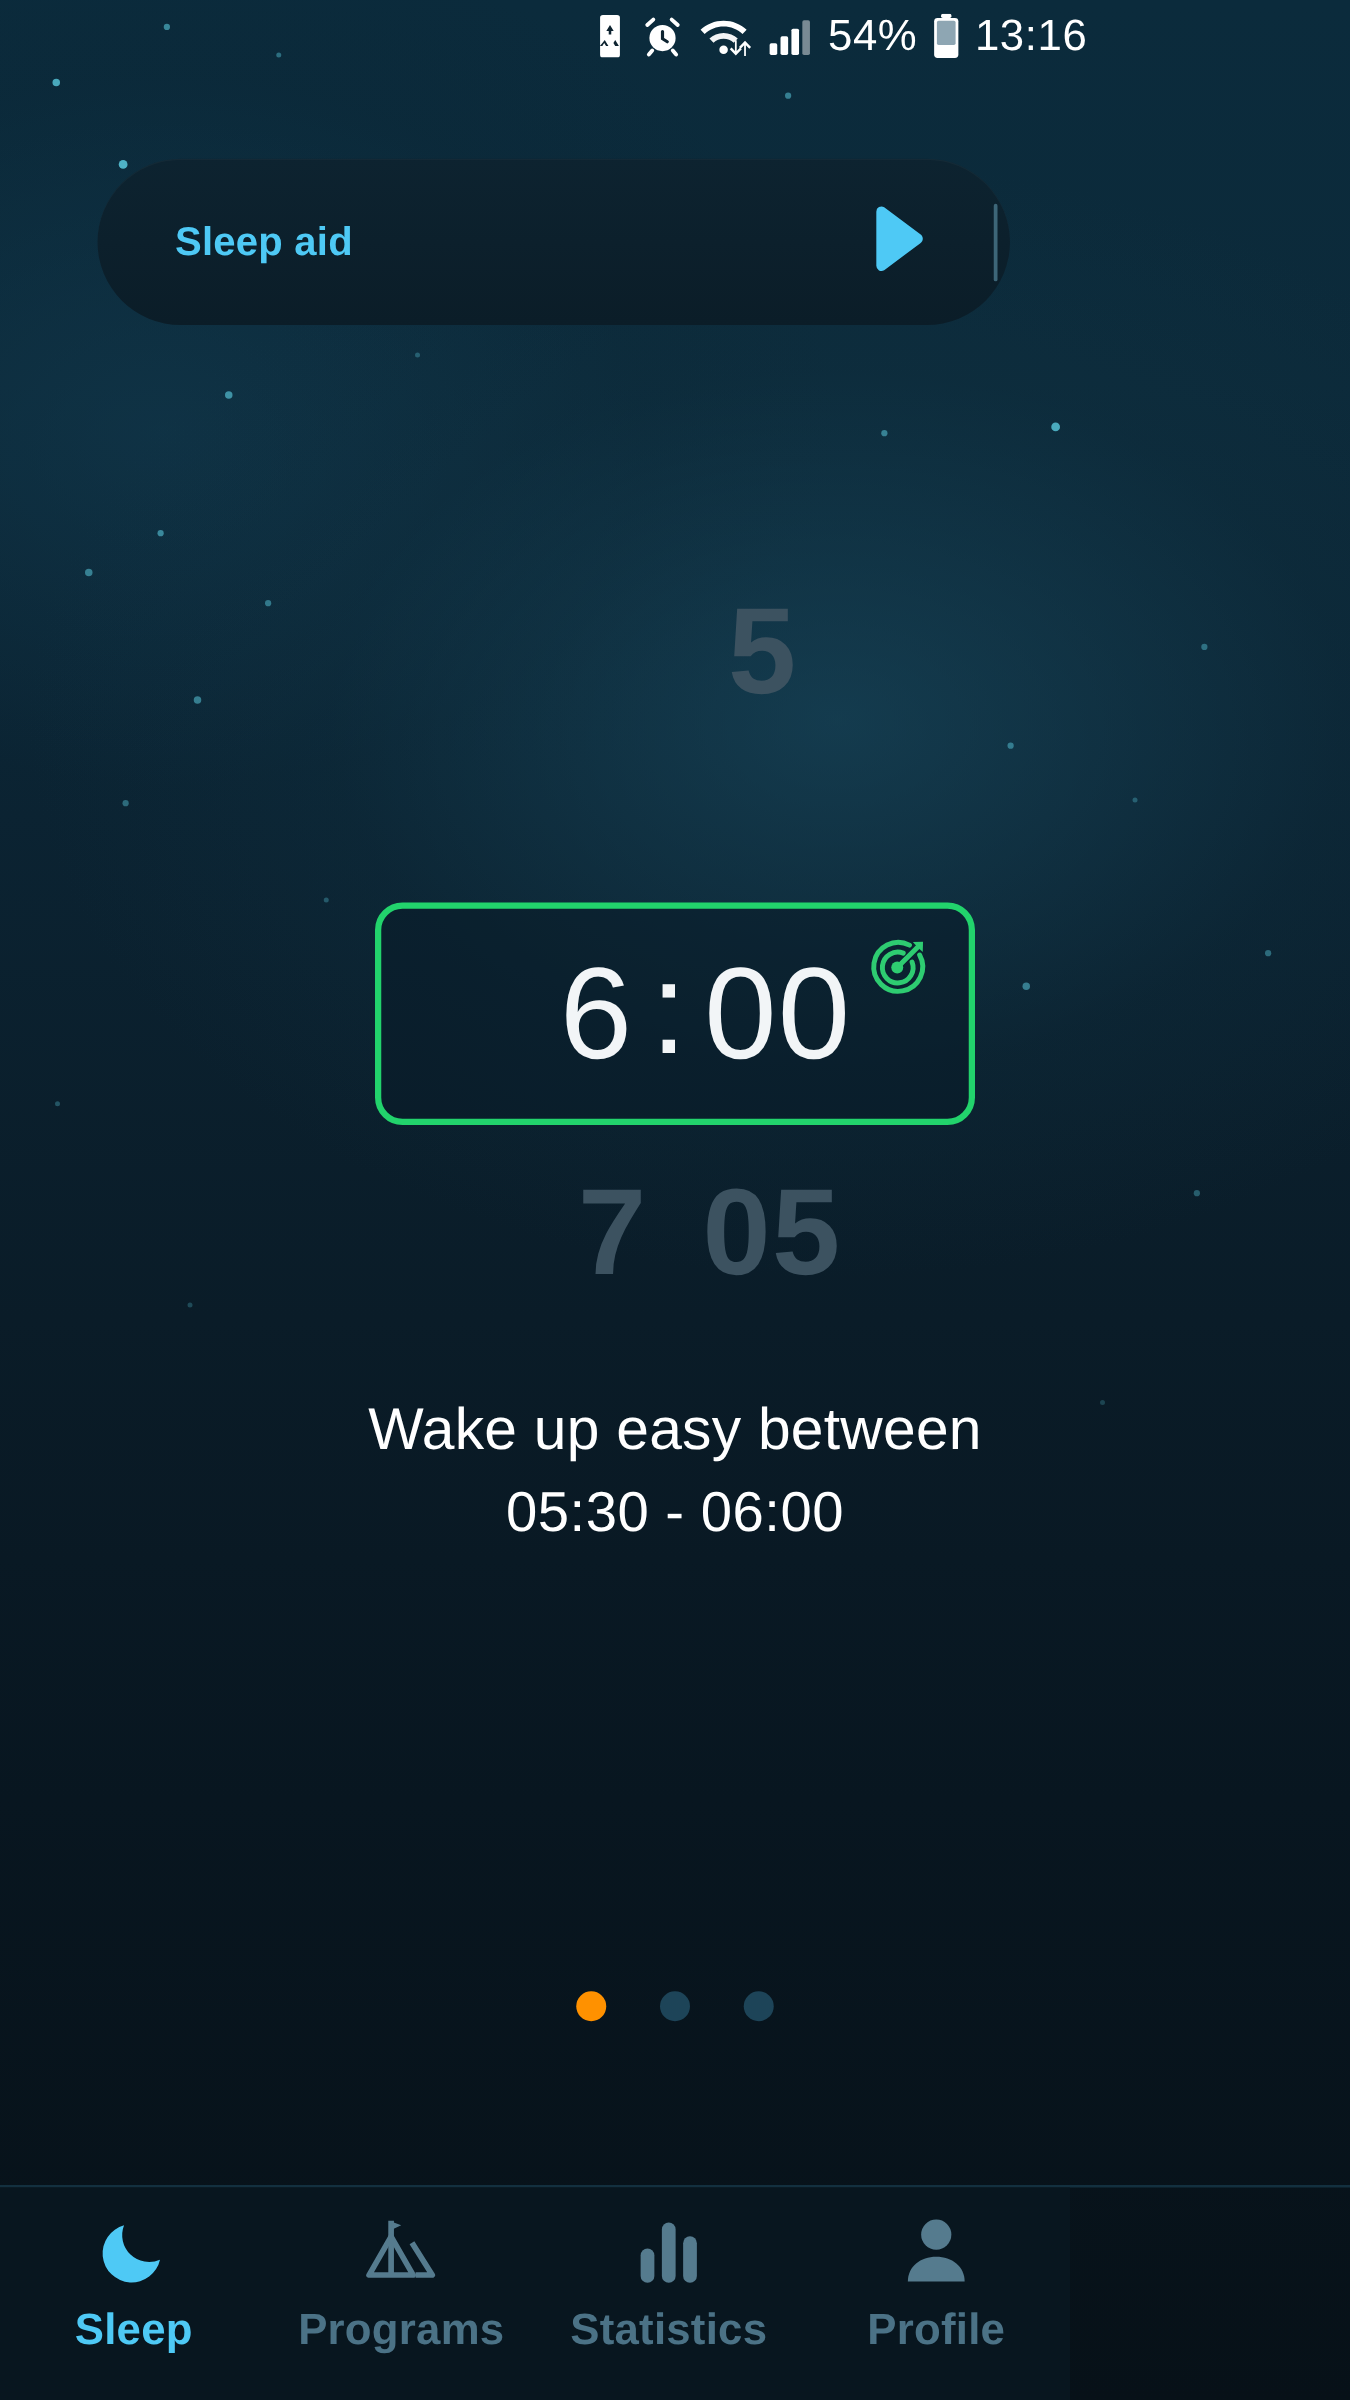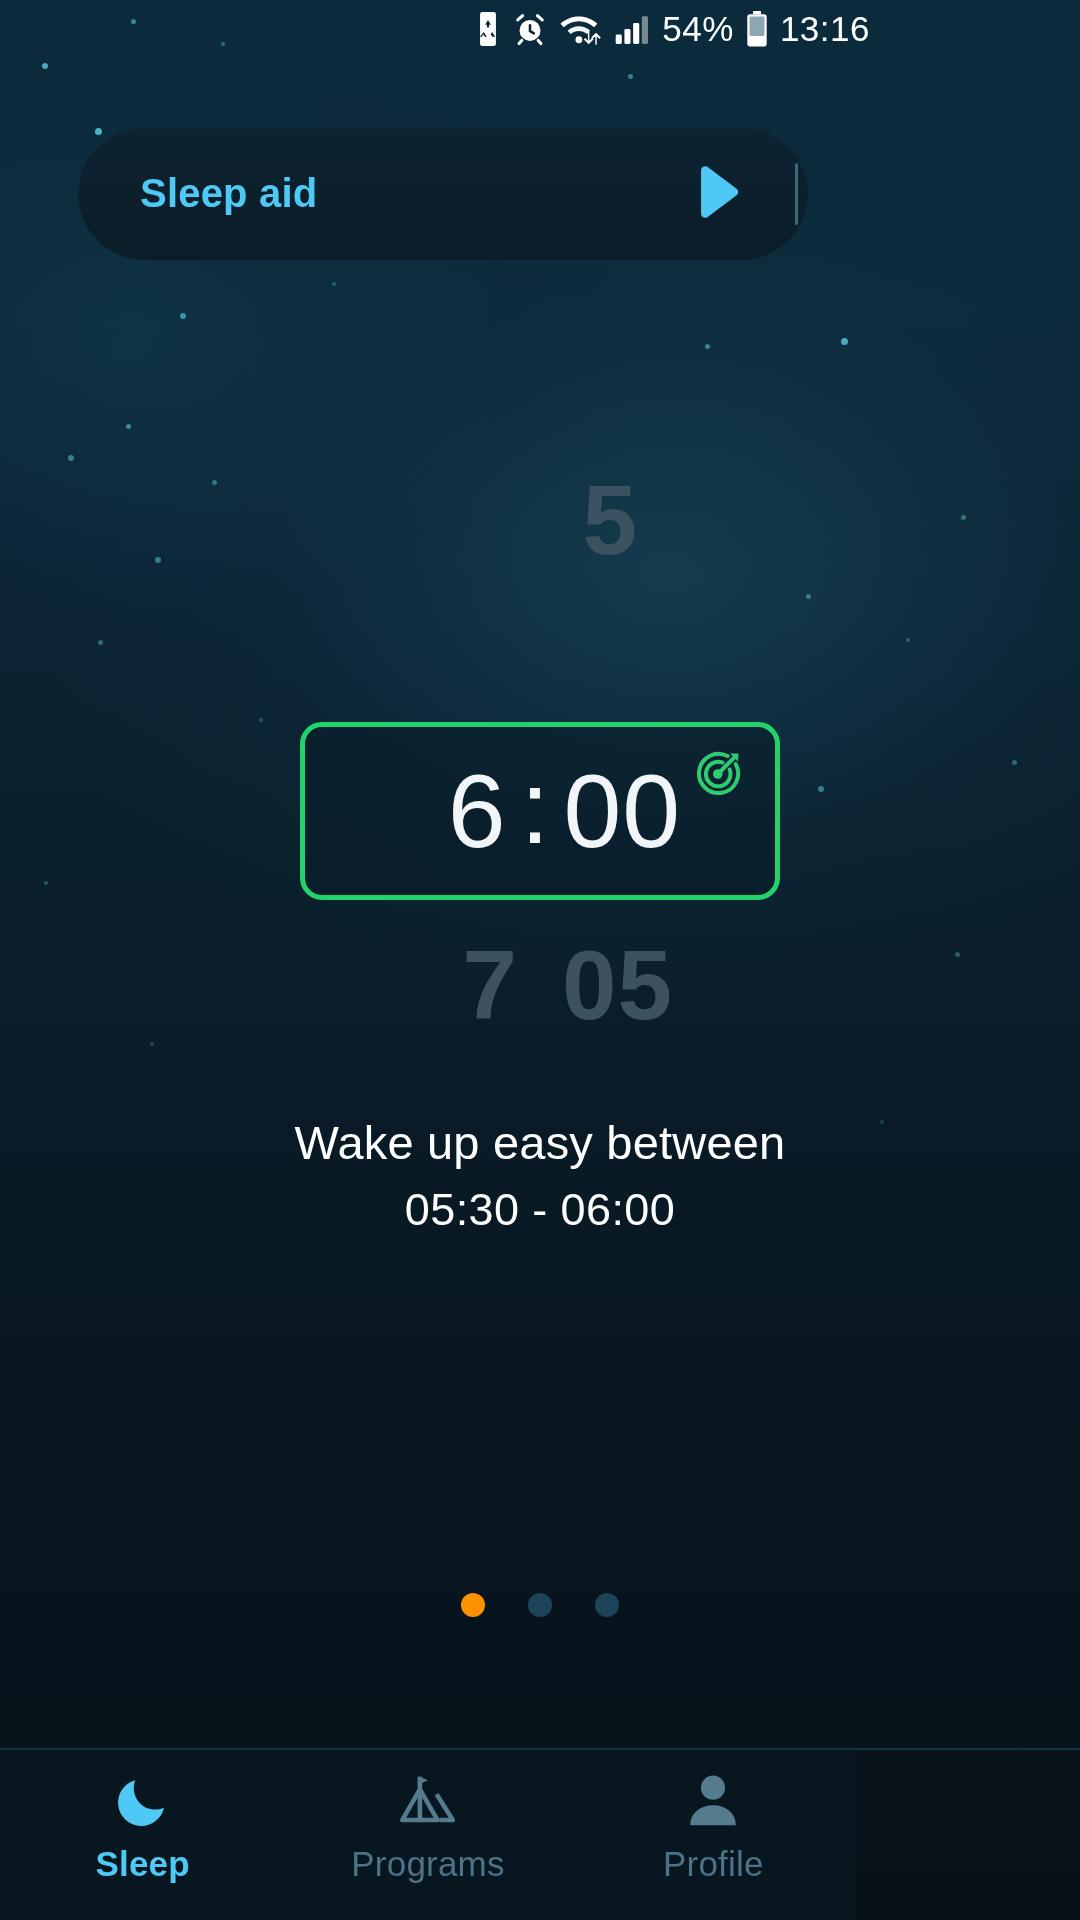--- a/index.html
+++ b/index.html
@@ -40,21 +40,21 @@
 
   
   #sleepaid{
     position:absolute; left:78px; top:127px; width:730px; height:133px;
     border-radius:67px;
     background:linear-gradient(180deg,#0d2330 0%, #0b1d28 100%);
     box-shadow:inset 0 1px 0 rgba(255,255,255,0.03);
     display:flex; align-items:center;
   }
   #sleepaid .label{
-    color:#4ec9f5; font-size:40px; font-weight:700; letter-spacing:0.2px;
+    color:#4ec9f5; font-size:32px; font-weight:700; letter-spacing:0.2px;
     margin-left:62px;
   }
   #sleepaid .divider{
     position:absolute; left:717px; top:36px; width:3px; height:62px;
     background:#3d6678; border-radius:2px;
   }
   #sleepaid .playbtn{
     position:absolute; right:48px; top:0; bottom:0;
     display:flex; align-items:center; justify-content:center;
     width:90px;
@@ -129,21 +129,21 @@
     position:absolute; left:0; top:1750px; width:856px; height:170px;
     background:#08161f;
     display:flex; align-items:flex-start; justify-content:space-around;
     padding-top:18px;
   }
   .navitem{
     width:216px; display:flex; flex-direction:column; align-items:center; gap:14px;
     cursor:pointer;
   }
   .navitem .nlabel{
-    font-size:35px; font-weight:400; color:#4b7286; letter-spacing:0.2px;
+    font-size:35px; font-weight:700; color:#4b7286; letter-spacing:0.2px;
   }
   .navitem.active .nlabel{ color:#4ec9f5; font-weight:700; }
   .navicon{ height:62px; display:flex; align-items:flex-end; justify-content:center; }
 </style>
 </head>
 <body>
 
 <div id="screen">
 
   <div class="starfield">
@@ -298,20 +298,30 @@
           <path d="M9.6 2.2v18"></path>
           <path d="M9.6 2.4l3.4 1.3-3.4 1.6z" fill="#557b8e" stroke="none"></path>
           <path d="M9.6 7.5 2.2 20.4h14.8L9.6 7.5z"></path>
           <path d="M16.6 9.6 23.4 20.4h-5.6"></path>
         </svg>
       </span>
       <span class="nlabel">Programs</span>
     </div>
 
 
+    <div class="navitem">
+      <span class="navicon">
+        <svg width="56" height="60" viewBox="0 0 22 24" fill="#557b8e">
+          <rect x="2" y="11.5" width="4.4" height="11" rx="2.2"></rect>
+          <rect x="8.8" y="3.2" width="4.4" height="19.3" rx="2.2"></rect>
+          <rect x="15.6" y="7.6" width="4.4" height="14.9" rx="2.2"></rect>
+        </svg>
+      </span>
+      <span class="nlabel">Statistics</span>
+    </div>
 
     <div class="navitem">
       <span class="navicon">
         <svg width="58" height="60" viewBox="0 0 24 24" fill="#557b8e">
           <circle cx="12" cy="6.9" r="5"></circle>
           <path d="M2.6 22.4c0-5 4.2-8.2 9.4-8.2s9.4 3.2 9.4 8.2z"></path>
         </svg>
       </span>
       <span class="nlabel">Profile</span>
     </div>

